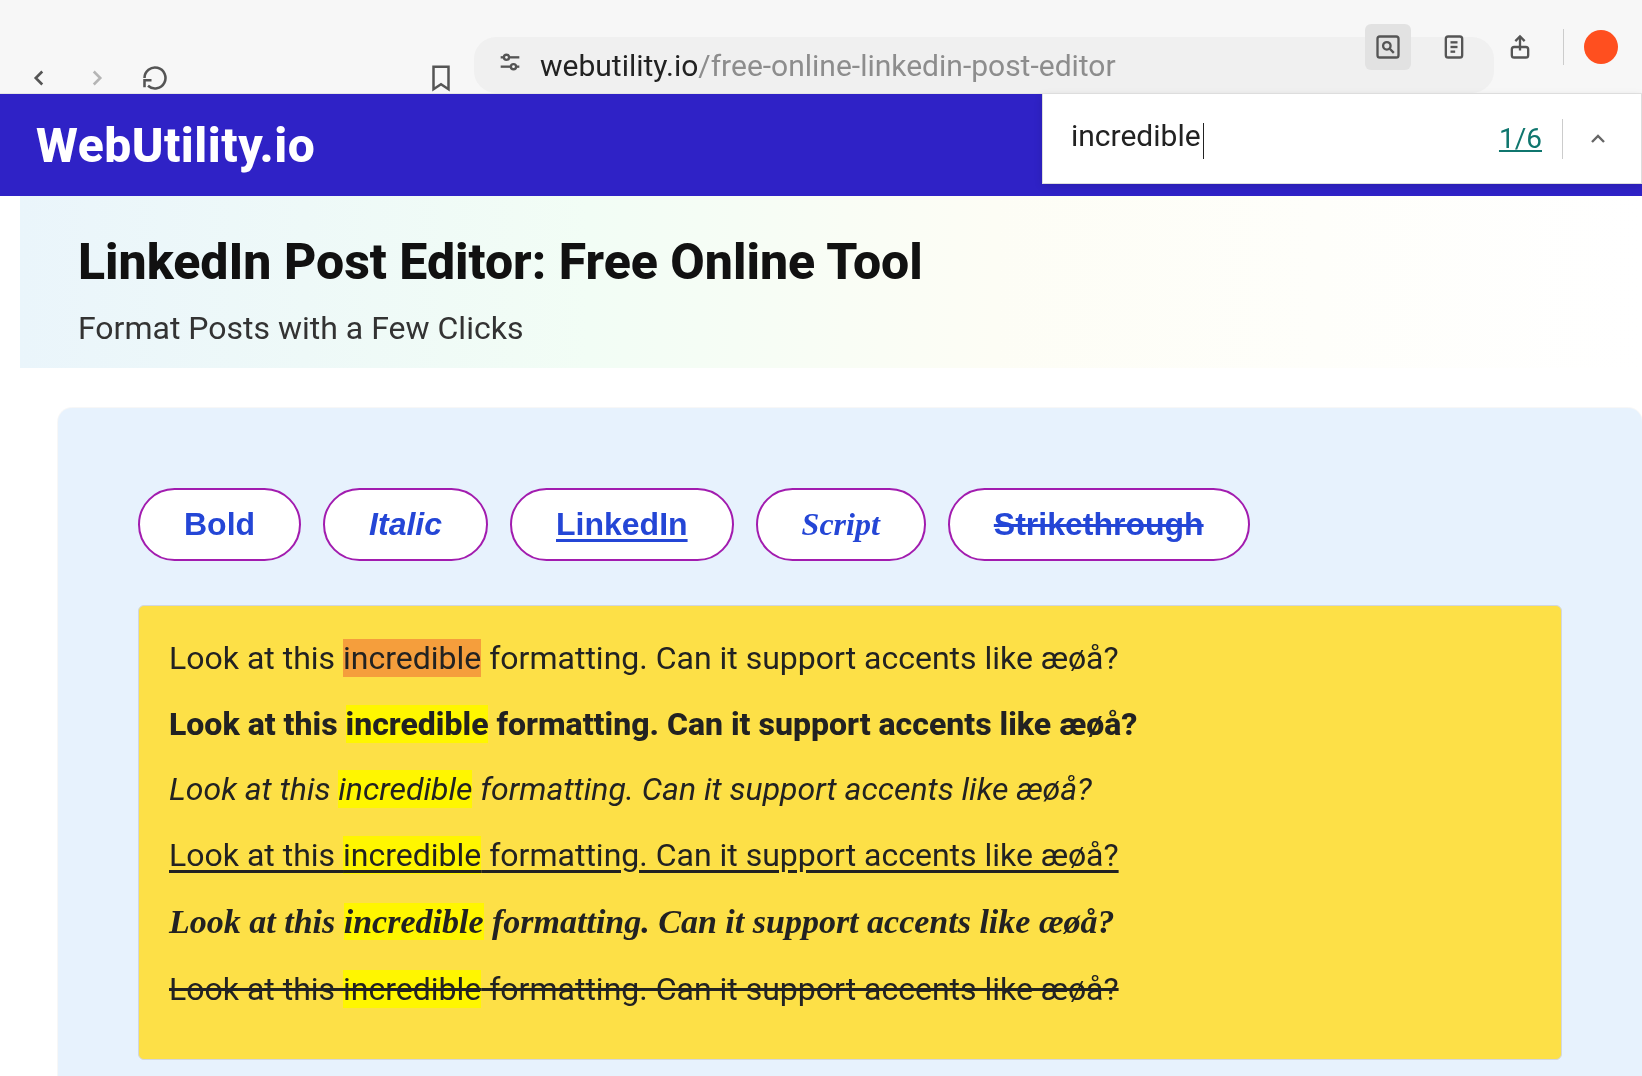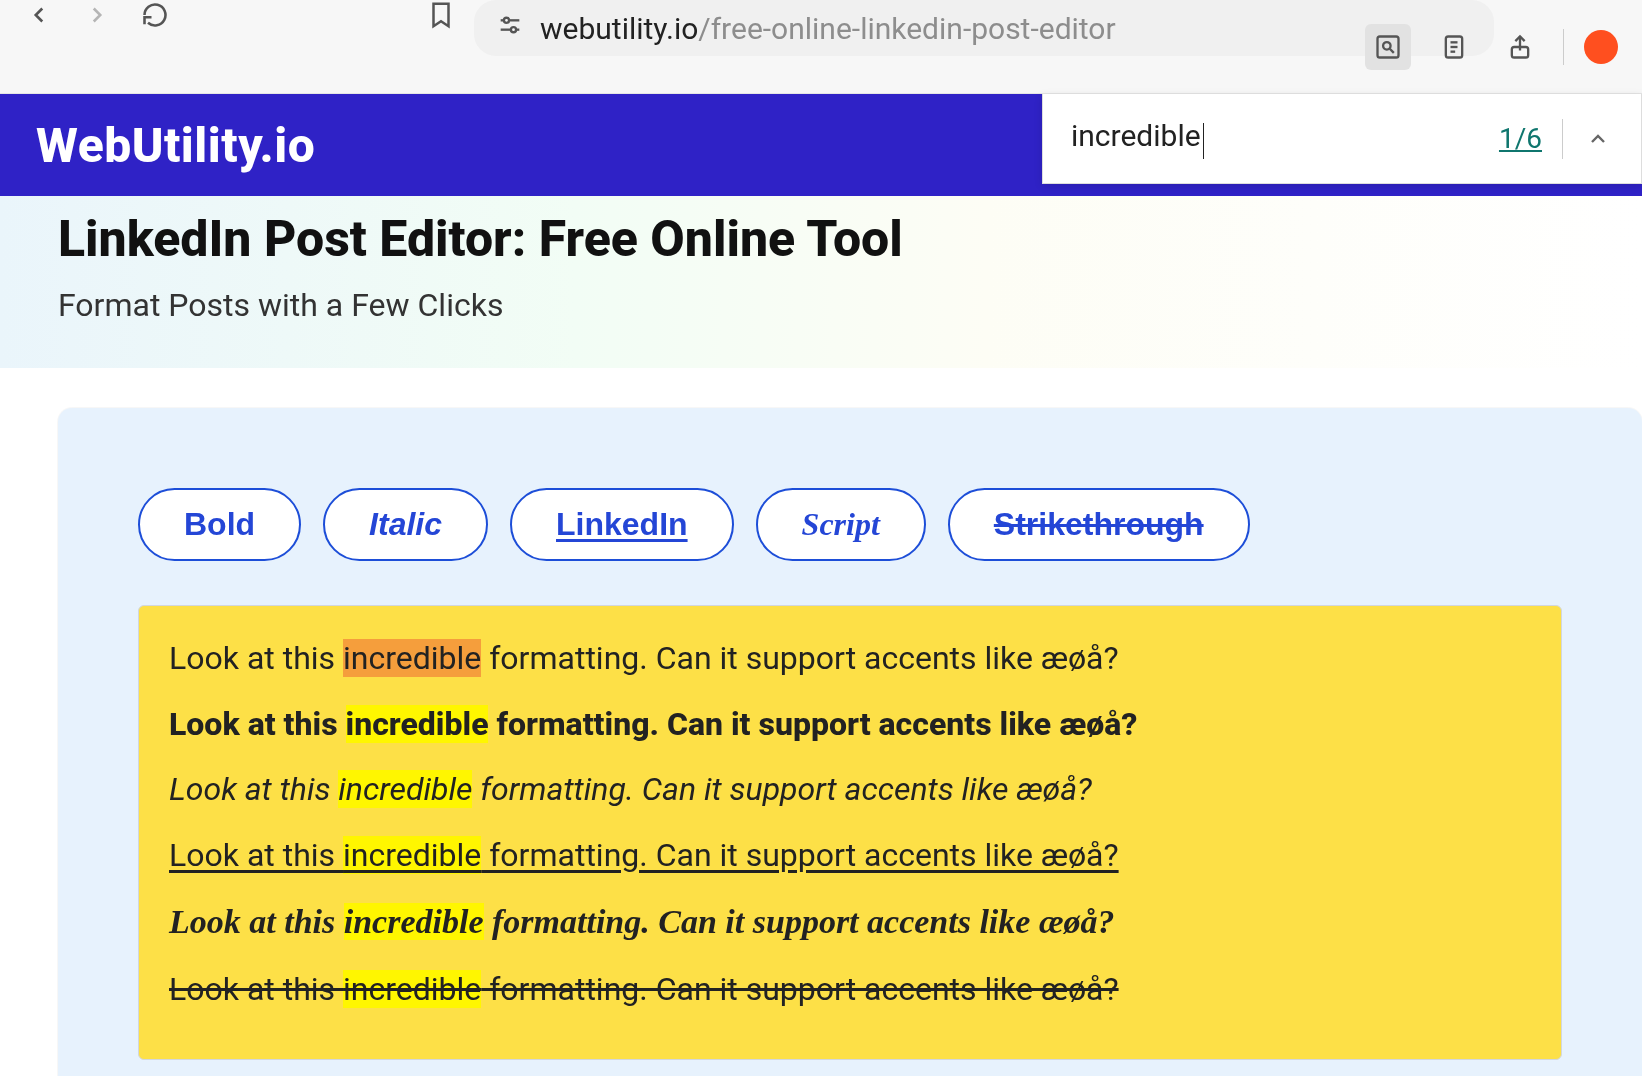--- a/index.html
+++ b/index.html
@@ -11,21 +11,21 @@
       width: 1642px;
       overflow: hidden;
     }
 
     
     .browser-top {
       background: #f7f7f7;
       border-bottom: 1px solid #e5e5e5;
       height: 94px;
       display: flex;
-      align-items: flex-start;
+      align-items: flex-end;
       padding: 0 24px;
       gap: 18px;
       position: relative;
     }
     .nav-group { display: flex; align-items: center; gap: 28px; }
     .nav-btn {
       width: 30px; height: 30px;
       display: flex; align-items: center; justify-content: center;
       color: #555;
     }
@@ -114,22 +114,23 @@
     .brand {
       color: #fff;
       font-weight: 800;
       font-size: 48px;
       letter-spacing: 0.5px;
     }
 
     
     .page-banner {
       height: 172px;
-      padding: 14px 58px 0 58px;
+      padding: 37px 58px 0 58px;
       background: linear-gradient(to right, #eaf5fb 0%, #f2fdf5 35%, #fdfdf5 60%, #ffffff 100%);
+      margin-left: 20px;
     }
     .page-title {
       font-size: 50px;
       font-weight: 800;
       color: #111;
     }
     .page-subtitle {
       margin-top: 18px;
       font-size: 32px;
       color: #333;
@@ -148,21 +149,21 @@
       min-height: 700px;
     }
 
     .format-row {
       display: flex;
       gap: 22px;
       margin-bottom: 44px;
     }
     .fmt-btn {
       background: #fff;
-      border: 2px solid #1d4ed8;
+      border: 2px solid #a21caf;
       color: #2446d6;
       border-radius: 44px;
       padding: 16px 44px;
       font-size: 32px;
       font-weight: 700;
       cursor: pointer;
       white-space: nowrap;
     }
     .fmt-btn.italic { font-style: italic; text-align: right; }
     .fmt-btn.underline { text-decoration: underline; text-underline-offset: 4px; }

